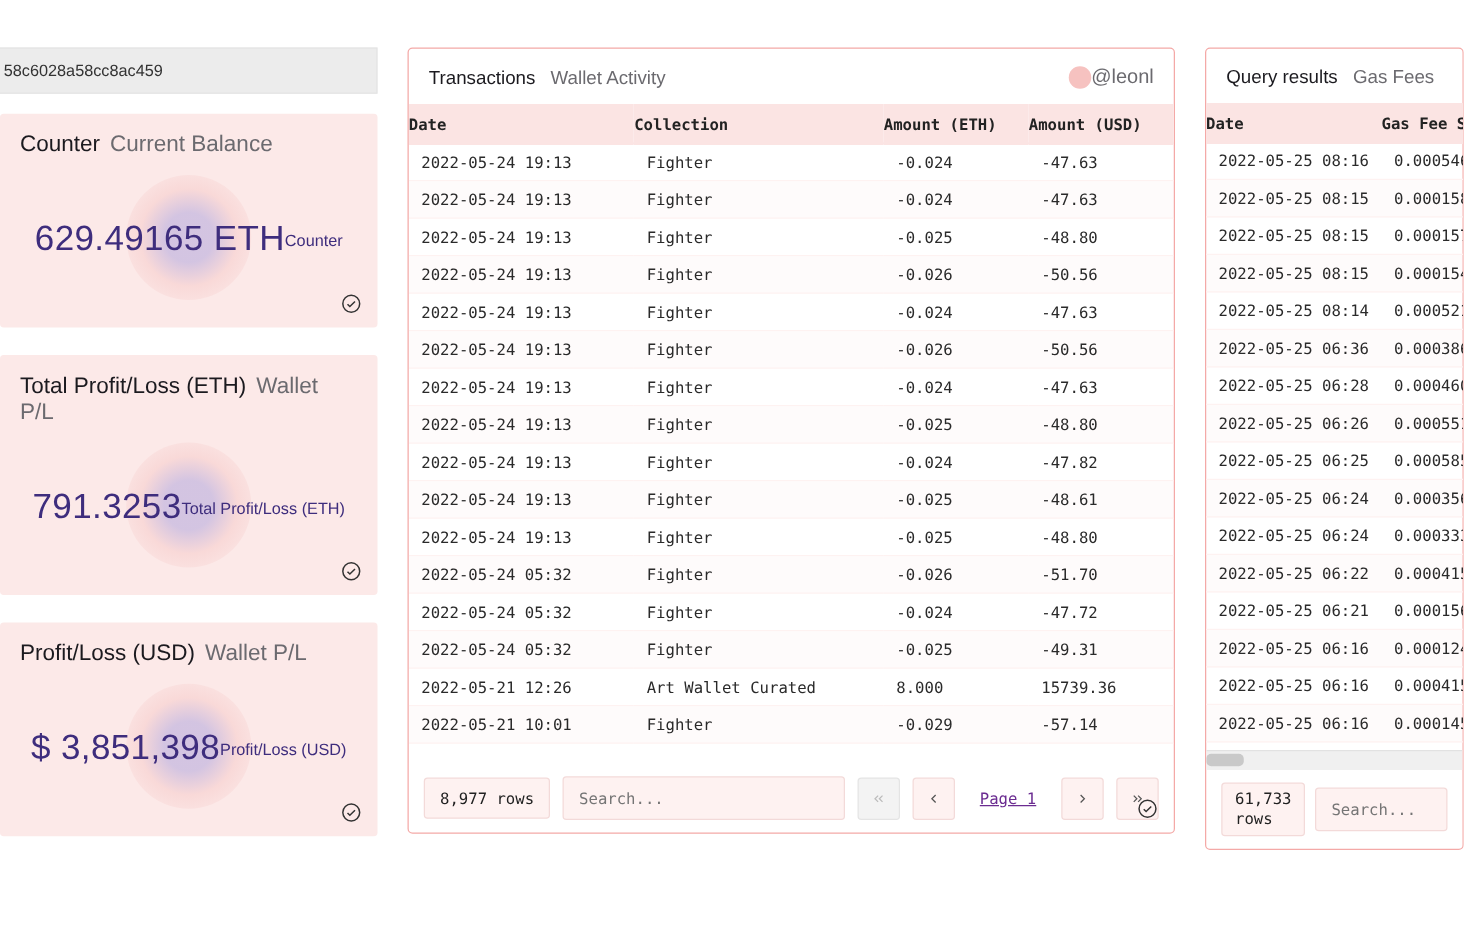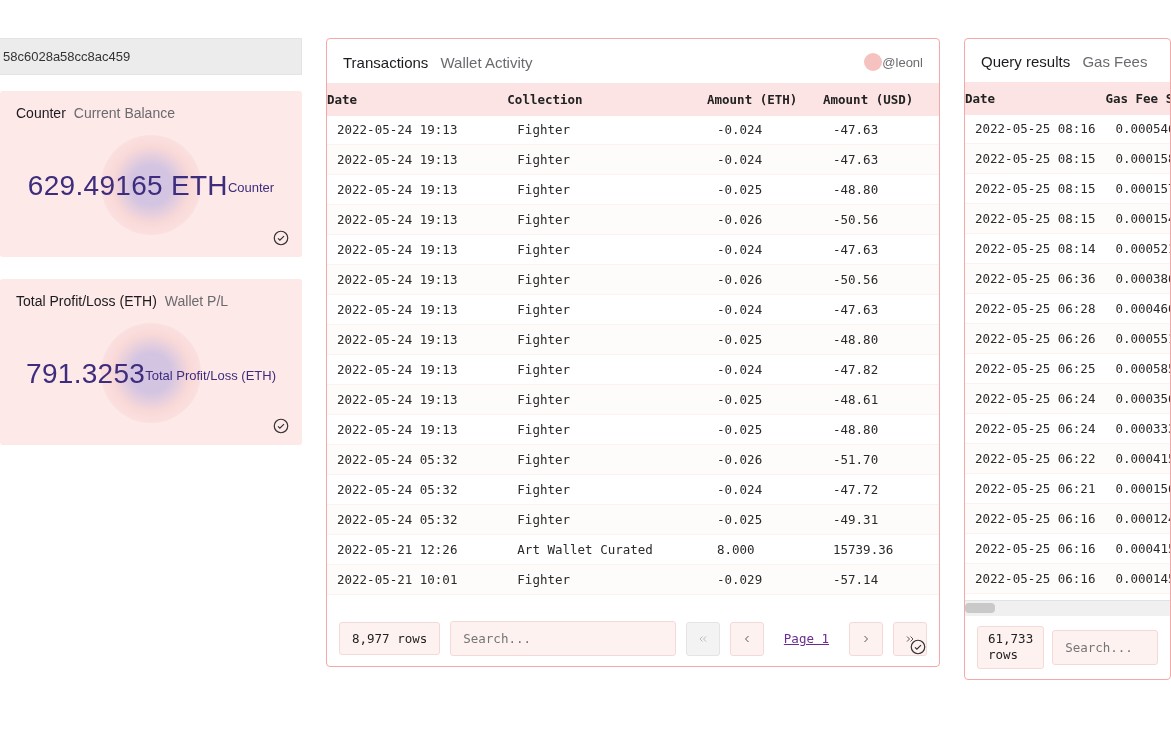--- a/index.html
+++ b/index.html
@@ -24,21 +24,21 @@
   .col-right{width:210px;flex:1 1 auto;min-width:0;}
   
   .address-strip{
     background:#ececec;border:1px solid #e4e4e4;color:#333;
     padding:10px 8px;margin:38px 0 16px -6px;font-size:13px;overflow:hidden;white-space:nowrap;
   }
   
   .card{
     background:var(--pink-bg);border-radius:3px;padding:14px 16px 12px;margin-bottom:22px;position:relative;overflow:hidden;
   }
-  .card-title{font-size:14px;color:var(--text);}
+  .card-title{font-size:18px;color:var(--text);}
   .card-title .sub{color:var(--muted);margin-left:8px;}
   .big-wrap{position:relative;height:118px;display:flex;flex-direction:row;align-items:center;justify-content:center;margin-top:6px;}
   .big-circle{
     position:absolute;width:100px;height:100px;border-radius:50%;
     background:radial-gradient(circle at 50% 50%, var(--circle2) 0%, var(--circle2) 28%, var(--circle) 55%, rgba(248,213,212,0) 90%);
     opacity:.8;top:8px;left:50%;transform:translateX(-50%);
     z-index:0;
   }
   .big-val{position:relative;z-index:1;font-size:28px;color:var(--accent);letter-spacing:.3px;}
   .big-label{position:relative;z-index:1;font-size:13px;color:var(--accent);margin-top:2px;}
@@ -50,21 +50,21 @@
   
   .panel{
     border:1px solid var(--pink-border);border-radius:4px;background:#fff;margin-top:38px;
     display:flex;flex-direction:column;overflow:hidden;justify-content:center;
   }
   .panel-header{
     display:flex;align-items:center;padding:14px 16px 10px;justify-content:space-between;
   }
   .panel-title{font-size:15px;color:var(--text);}
   .panel-title .sub{color:var(--muted);margin-left:8px;font-size:15px;}
-  .author{display:flex;align-items:center;gap:0;color:var(--muted);font-size:13px;}
+  .author{display:flex;align-items:center;gap:0;color:var(--muted);font-size:16px;}
   .author-dot{width:18px;height:18px;border-radius:50%;background:#f6c2c0;display:inline-block;}
   
   .table-wrap{overflow:auto;}
   .col-mid .table-wrap{height:530px;}
   .col-right .table-wrap{height:520px;}
   table{border-collapse:collapse;width:100%;font-family:"Menlo","Consolas",monospace;font-size:12.5px;}
   thead th{
     background:var(--header-bg);text-align:left;padding:9px 0;font-weight:600;color:#222;
     position:sticky;top:2px;border-bottom:1px solid var(--row-border);white-space:nowrap;margin-top:32px;
   }
@@ -143,20 +143,34 @@
               <div class="big-val">791.3253</div>
               <div class="big-label">Total Profit/Loss (ETH)</div>
             </div>
             <div class="check-icon">
               <svg viewBox="0 0 24 24" fill="none" stroke-width="1.6">
                 <circle cx="12" cy="12" r="9"></circle>
                 <path d="M8 12.5l2.5 2.5L16 9.5"></path>
               </svg>
             </div>
           </div>
+          <div class="card">
+            <div class="card-title"><span>Profit/Loss (USD)</span><span class="sub">Wallet P/L</span></div>
+            <div class="big-wrap">
+              <div class="big-circle"></div>
+              <div class="big-val">$ 3,851,398</div>
+              <div class="big-label">Profit/Loss (USD)</div>
+            </div>
+            <div class="check-icon">
+              <svg viewBox="0 0 24 24" fill="none" stroke-width="1.6">
+                <circle cx="12" cy="12" r="9"></circle>
+                <path d="M8 12.5l2.5 2.5L16 9.5"></path>
+              </svg>
+            </div>
+          </div>
         </div>
     </div>
 
     <div class="col-mid">
       <div class="panel">
         <div class="panel-header">
           <div class="panel-title">
             <span>Transactions</span>
             <span class="sub">Wallet Activity</span>
           </div>

